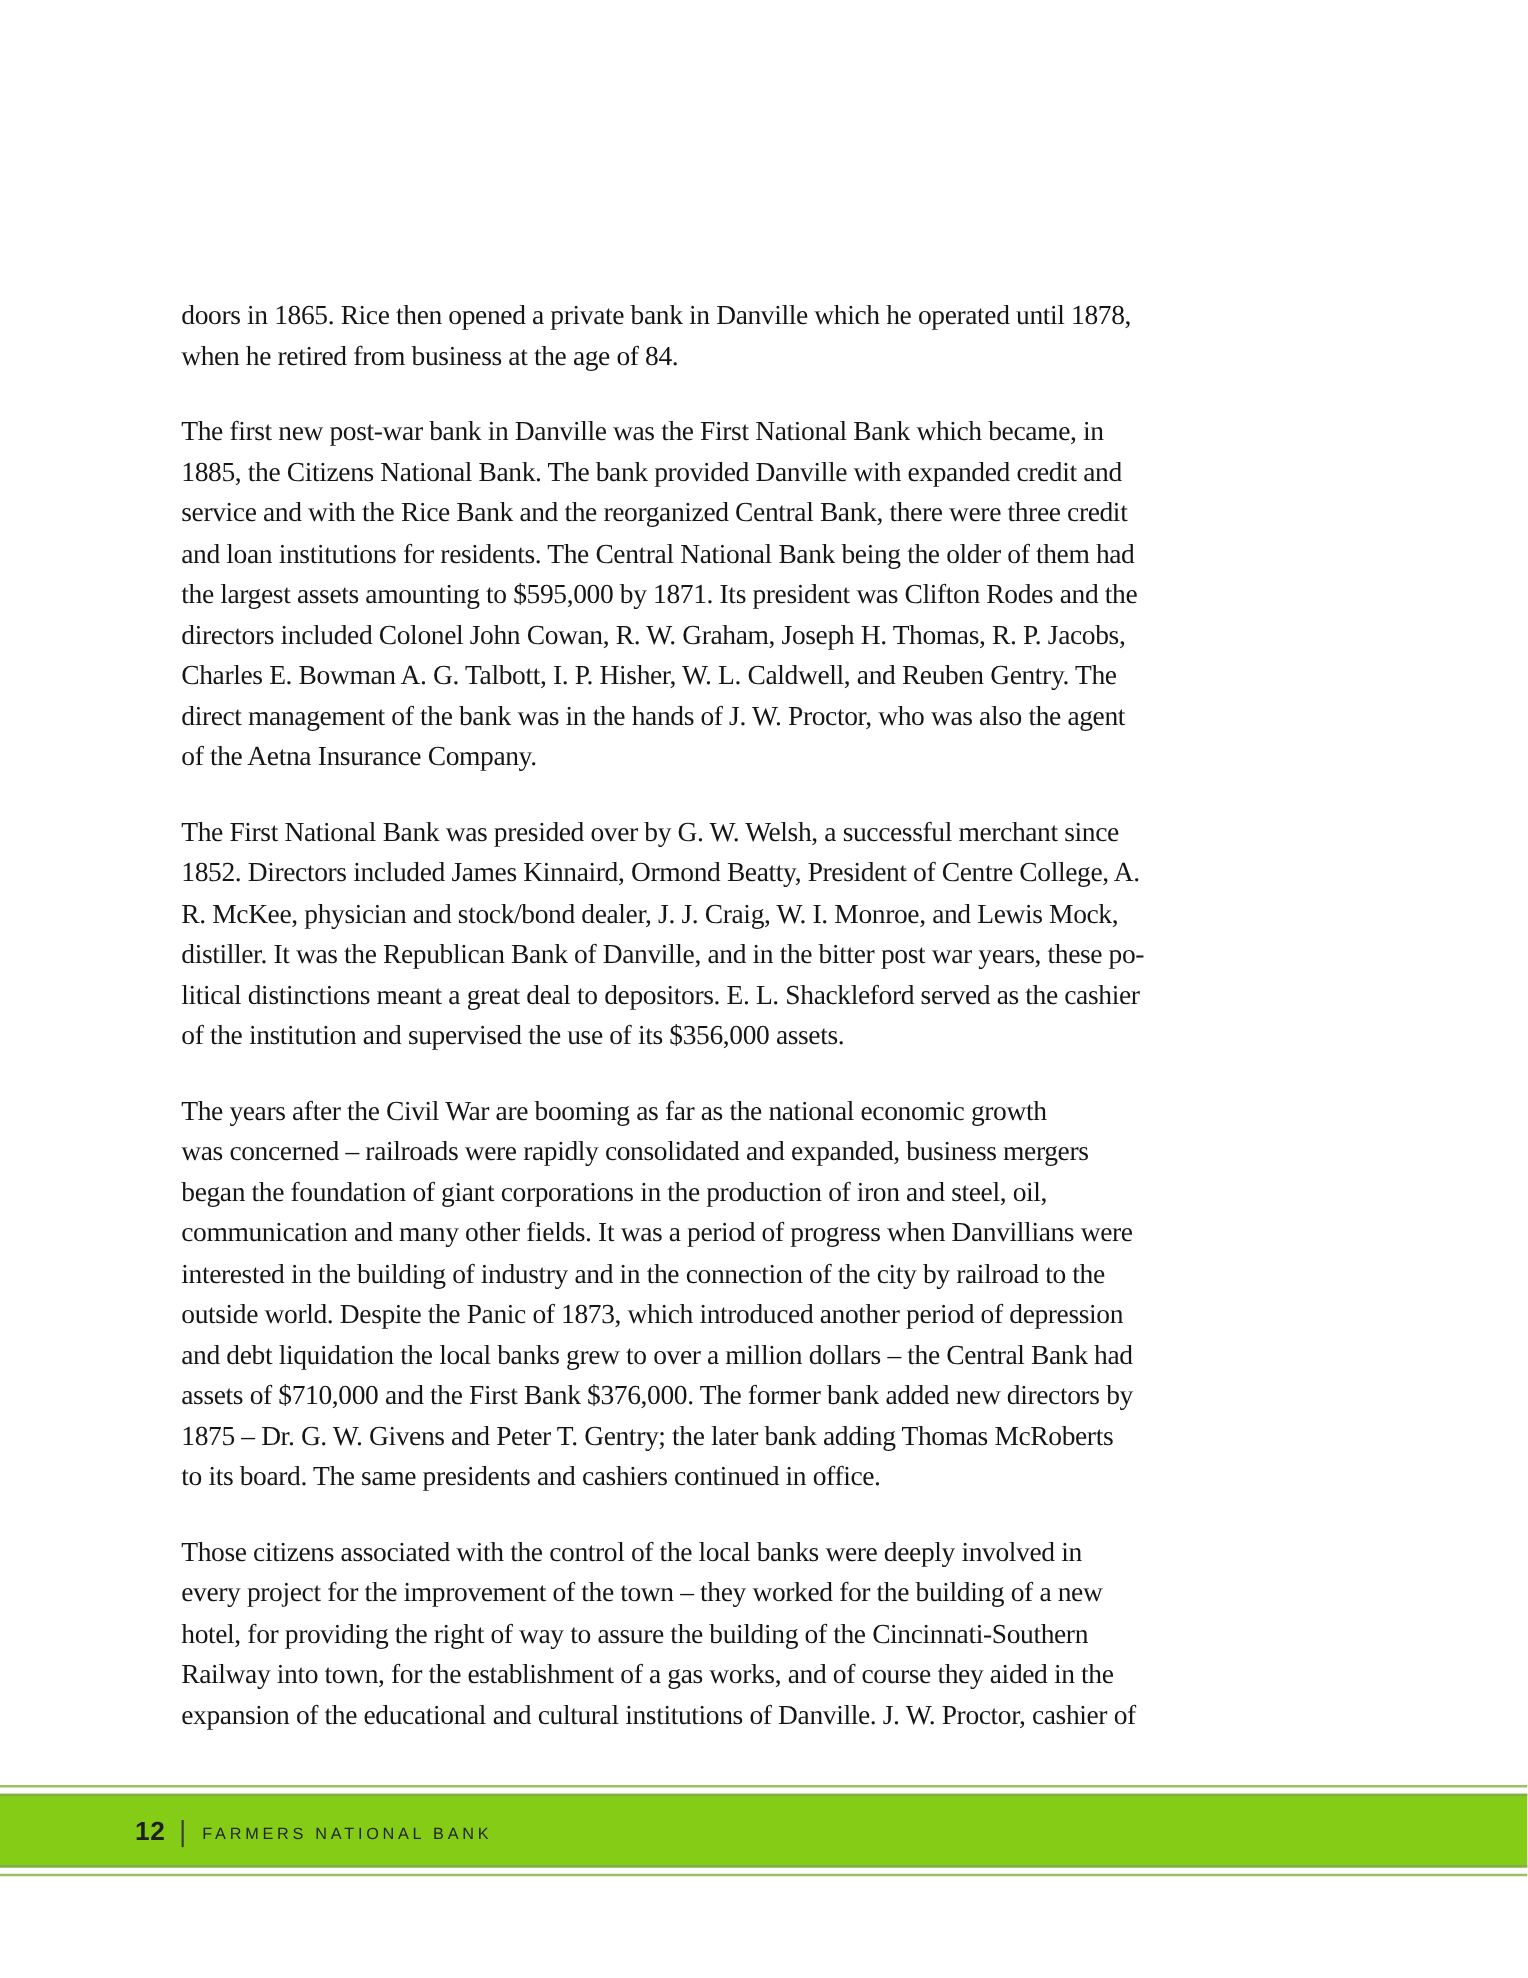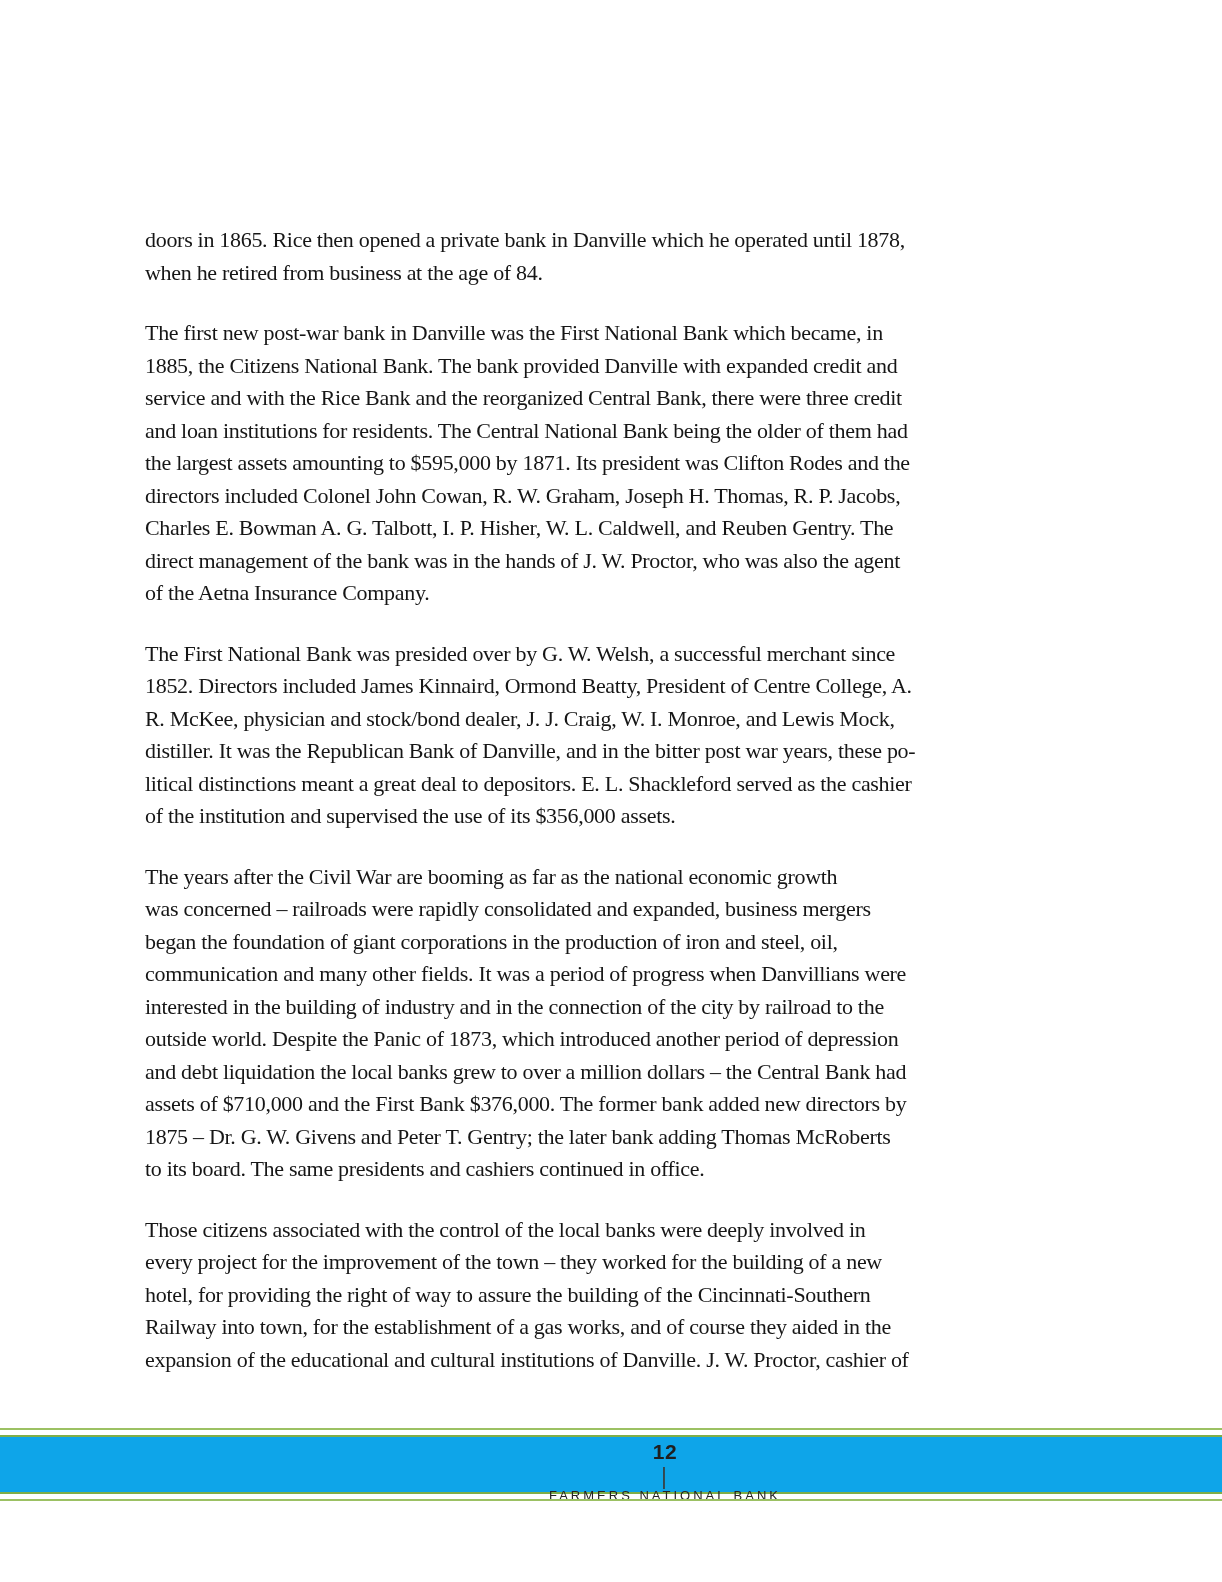--- a/index.html
+++ b/index.html
@@ -15,21 +15,21 @@
     color: #161616;
     overflow: hidden;
   }
   .text-block {
     position: absolute;
     left: 145px;
     top: 221px;
     width: 920px;
   }
   .para {
-    margin: 3px 0 28px 0;
+    margin: 15px 0 28px 0;
     font-size: 22px;
     line-height: 32.5px;
     letter-spacing: -0.3px;
     white-space: pre-line;
     text-align: left;
   }
   .footer {
     position: absolute;
     left: 0;
     right: 0;
@@ -46,29 +46,28 @@
   }
   .hairline-top { top: 1428px; }
   .hairline-bottom { top: 1499px; }
   .band {
     position: absolute;
     left: 0;
     width: 100%;
     top: 1435px;
     height: 59px;
     box-sizing: border-box;
-    background: #0ea5e9;
+    background: #84cc16;
     border-top: 2px solid #7fae48;
     border-bottom: 2px solid #7fae48;
     display: flex;
     align-items: center;
     padding-left: 108px;
     padding-top: 3px;
     font-family: "Liberation Sans", sans-serif;
-    flex-direction: column;
   }
   .page-number {
     font-size: 21px;
     font-weight: bold;
     color: #1f1f1f;
     letter-spacing: 0.5px;
   }
   .footer-sep {
     font-size: 21px;
     font-weight: normal;

